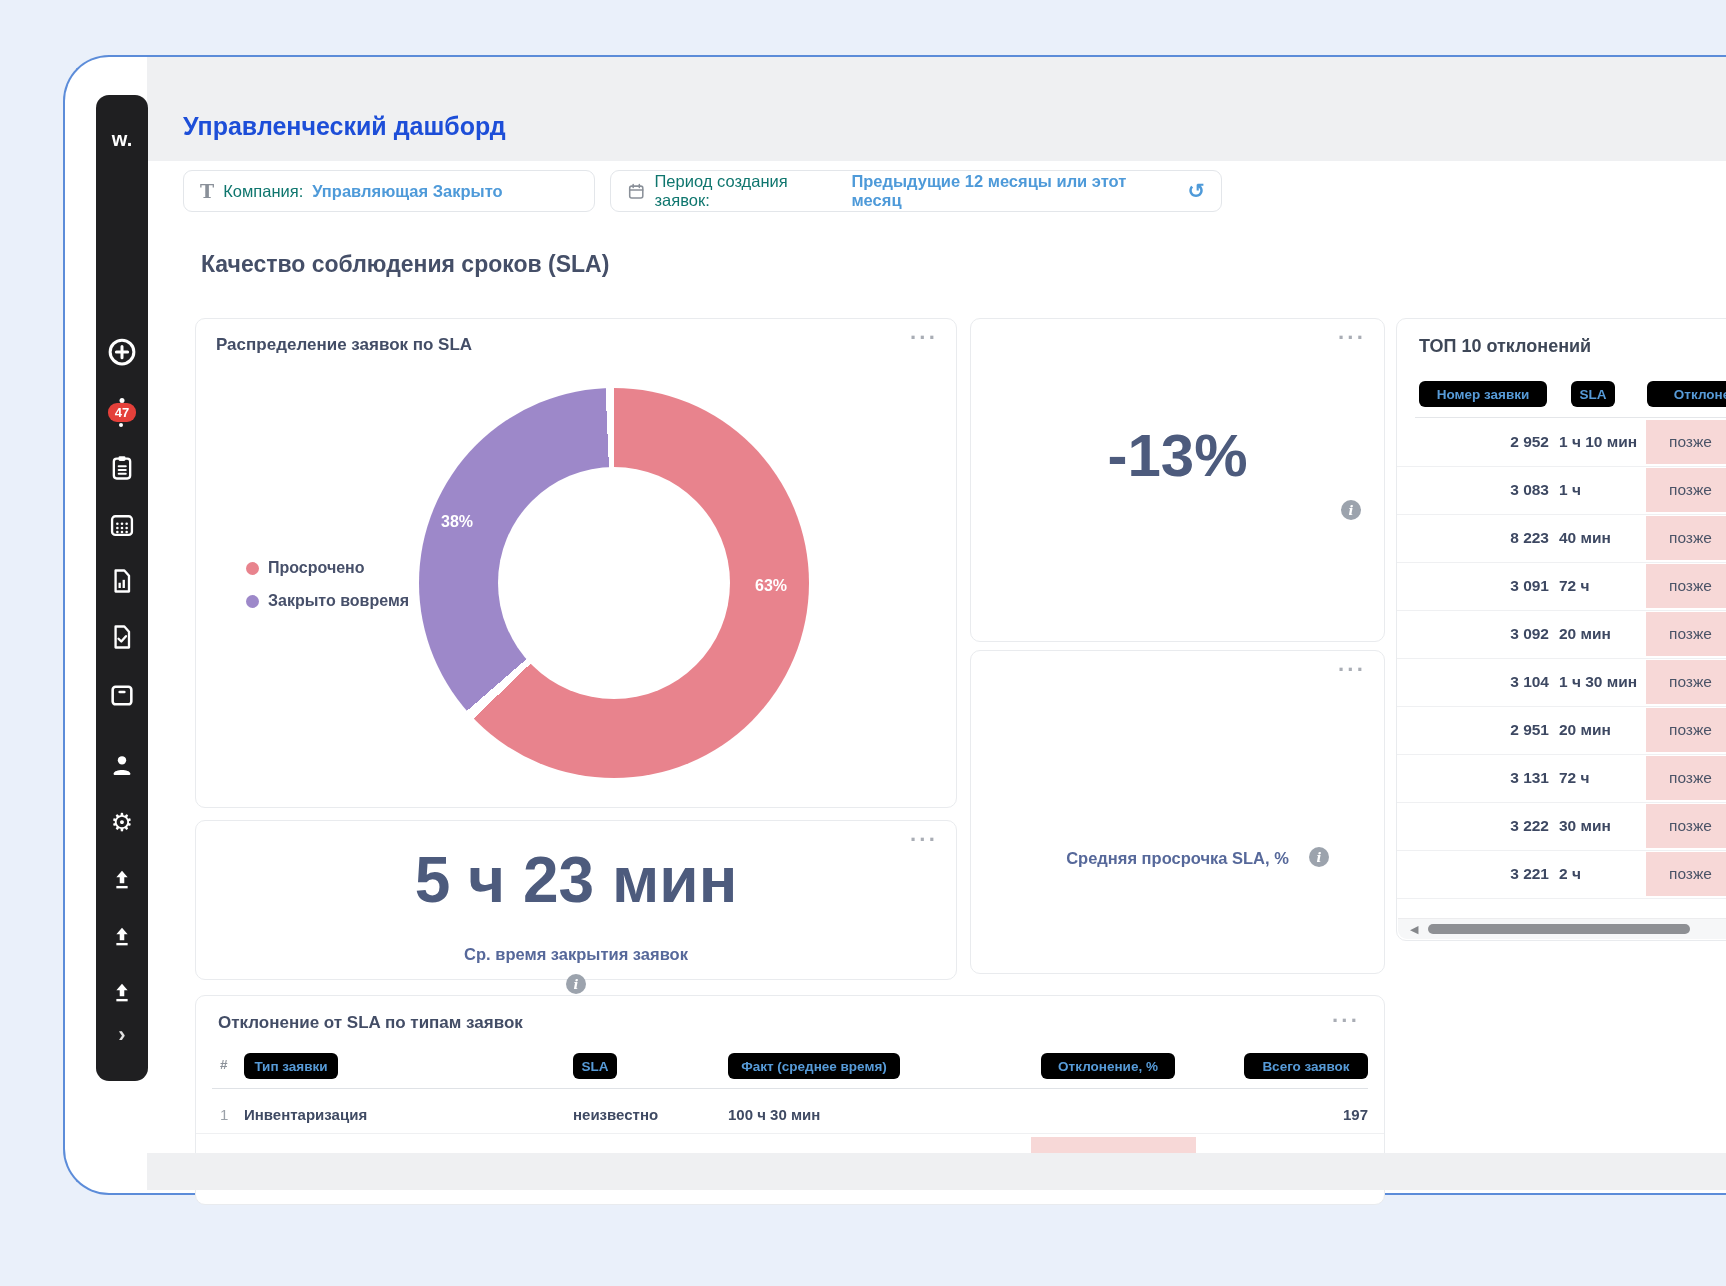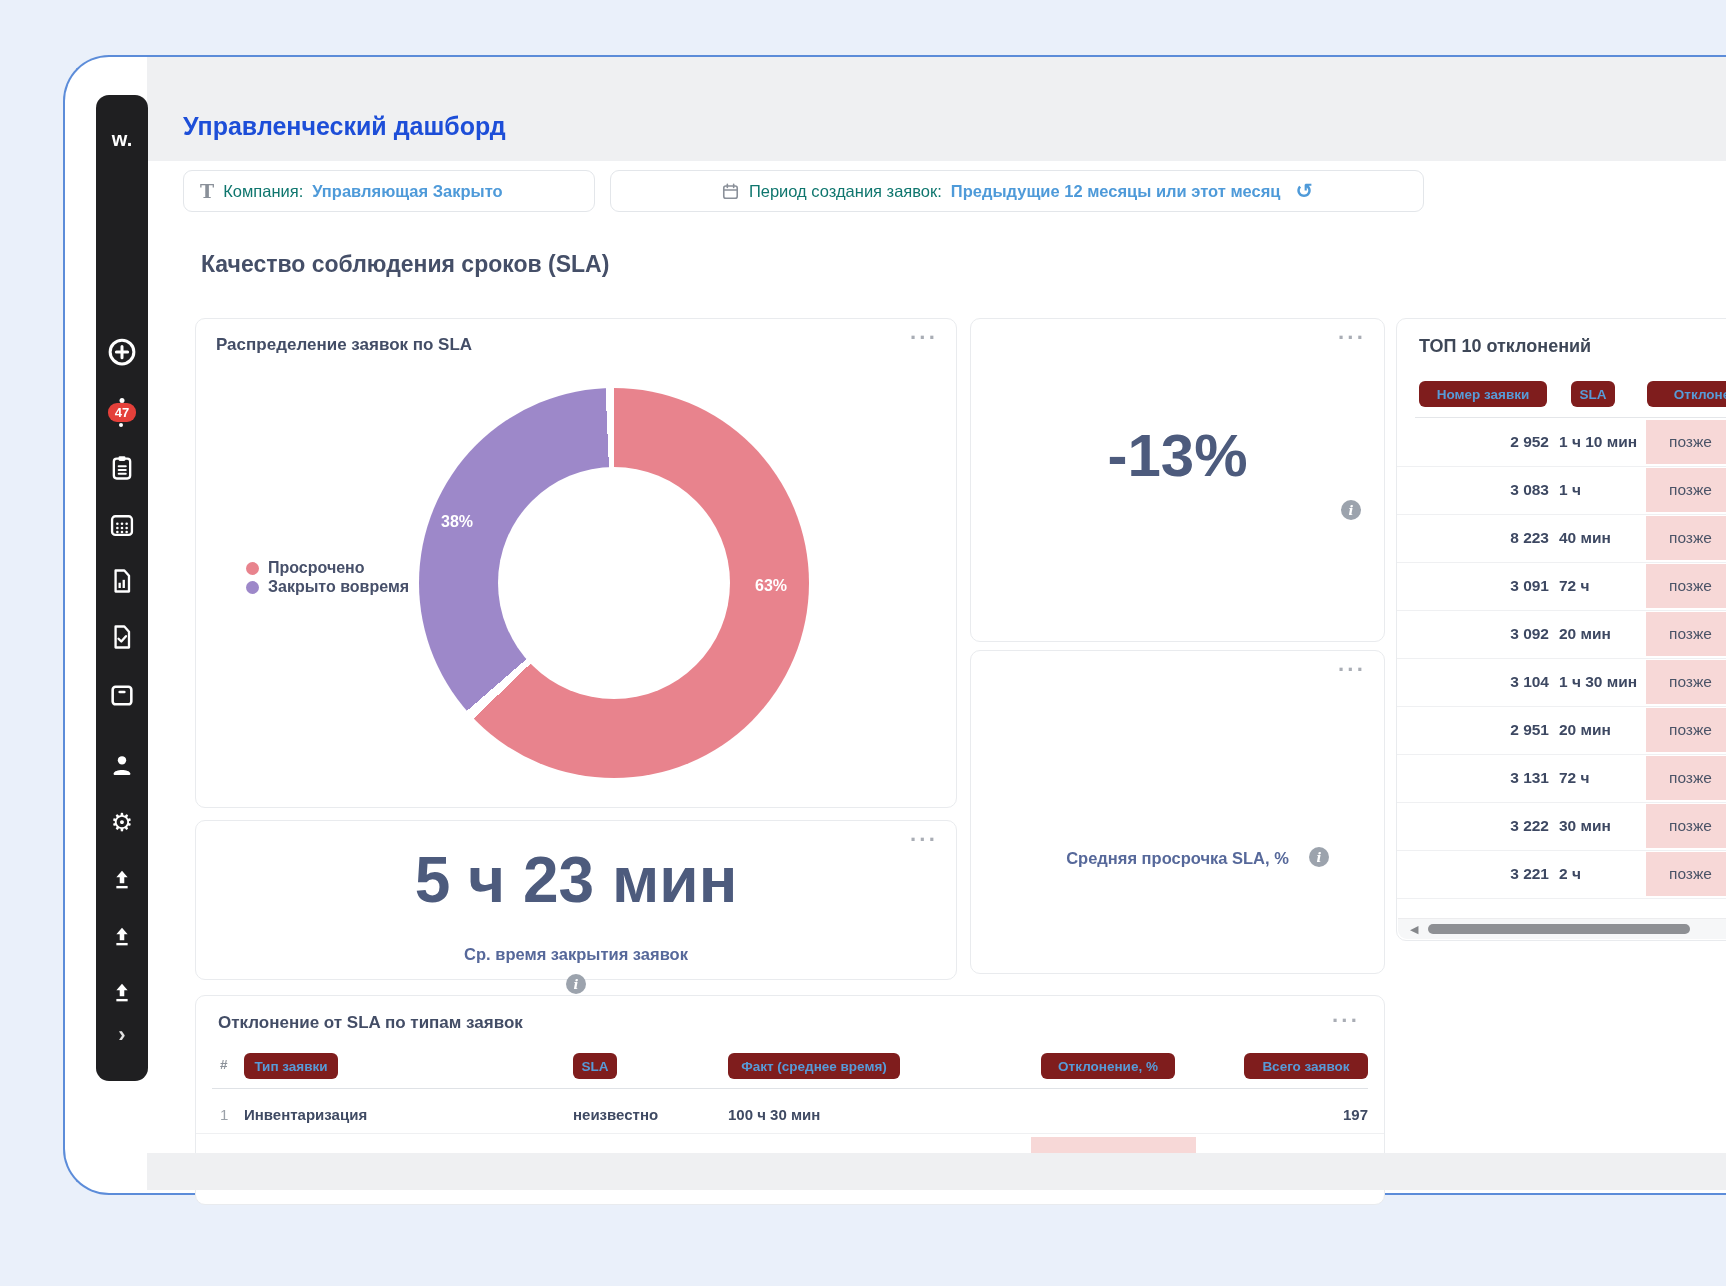--- a/index.html
+++ b/index.html
@@ -46,25 +46,25 @@
   .info-i{width:20px;height:20px;border-radius:50%;background:#9CA3AD;color:#fff;
     font-family:"DejaVu Serif",serif;font-style:italic;font-weight:700;font-size:13px;
     display:flex;align-items:center;justify-content:center;cursor:pointer;flex:0 0 auto;}
   
   .donut{
     position:absolute;left:223px;top:69px;width:390px;height:390px;border-radius:50%;
     background:conic-gradient(from 0deg,#E8838D 0deg 226deg,#fff 226deg 229deg,#9D88C9 229deg 357.5deg,#fff 357.5deg 360deg);
   }
   .donut::after{content:"";position:absolute;left:79px;top:79px;width:232px;height:232px;border-radius:50%;background:#fff;}
   .slice-label{position:absolute;transform:translate(-50%,-50%);color:#fff;font-weight:700;font-size:16px;z-index:3;}
-  .legend{position:absolute;left:50px;top:240px;display:flex;flex-direction:column;gap:1px;}
+  .legend{position:absolute;left:50px;top:240px;display:flex;flex-direction:column;gap:15px;}
   .legend-item{display:flex;align-items:center;gap:9px;font-size:16px;font-weight:700;color:#47506A;}
   .dot{width:13px;height:13px;border-radius:50%;flex:0 0 auto;}
   
-  .chip-h{position:absolute;height:26px;background:#7f1d1d;color:#579BD8;font-size:13.5px;font-weight:700;border-radius:6px;
+  .chip-h{position:absolute;height:26px;background:#000000;color:#579BD8;font-size:13.5px;font-weight:700;border-radius:6px;
     display:flex;align-items:center;justify-content:center;box-sizing:border-box;padding:0 8px;cursor:pointer;white-space:nowrap;}
   
   .t10row{position:absolute;left:0;width:100%;height:48px;border-bottom:1px solid #EFF0F2;}
   .t10num{position:absolute;left:0;top:0;width:152px;height:48px;line-height:48px;text-align:right;font-size:15.5px;font-weight:600;color:#3D4862;}
   .t10sla{position:absolute;left:162px;top:0;height:48px;line-height:48px;font-size:15.5px;font-weight:600;color:#3D4862;}
   .t10dev{position:absolute;left:249px;top:2px;right:0;height:44px;background:#F7D8D7;line-height:44px;padding-left:23px;font-size:15.5px;color:#4A5367;}
   .hline{position:absolute;border-top:1px solid #E4E6E9;}
   .scrollbar-track{position:absolute;left:1px;right:1px;bottom:1px;height:20px;background:#F6F7F8;border-top:1px solid #ECECEE;border-radius:0 0 9px 9px;}
   .scroll-arrow{position:absolute;left:12px;top:4px;font-size:11px;color:#85878B;cursor:pointer;}
   .scroll-thumb{position:absolute;left:30px;top:5px;width:262px;height:10px;border-radius:5px;background:#8E9094;cursor:grab;}
@@ -179,21 +179,21 @@
 </div>
 
 <div class="page-title">Управленческий дашборд</div>
 
 <div class="filter-chip" style="left:183px;width:412px;">
   <span class="t-glyph">T</span>
   <span class="chip-label">Компания:</span>
   <span class="chip-value">Управляющая Закрыто</span>
 </div>
 
-<div class="filter-chip" style="left:610px;width:814px;justify-content:center;">
+<div class="filter-chip" style="left:610px;width:612px;justify-content:center;">
   <svg width="19" height="19" viewBox="0 0 24 24">
       <rect x="3.5" y="5" width="17" height="15.5" rx="2.6" fill="none" stroke="#8A9099" stroke-width="2"></rect>
       <path d="M8 2.8v4M16 2.8v4M3.5 10h17" stroke="#8A9099" stroke-width="2" stroke-linecap="round"></path>
     </svg>
   <span class="chip-label">Период создания заявок:</span>
   <span class="chip-value">Предыдущие 12 месяцы или этот месяц</span>
   <span class="refresh">↺</span>
 </div>
 
 <div class="section-title">Качество соблюдения сроков (SLA)</div>

